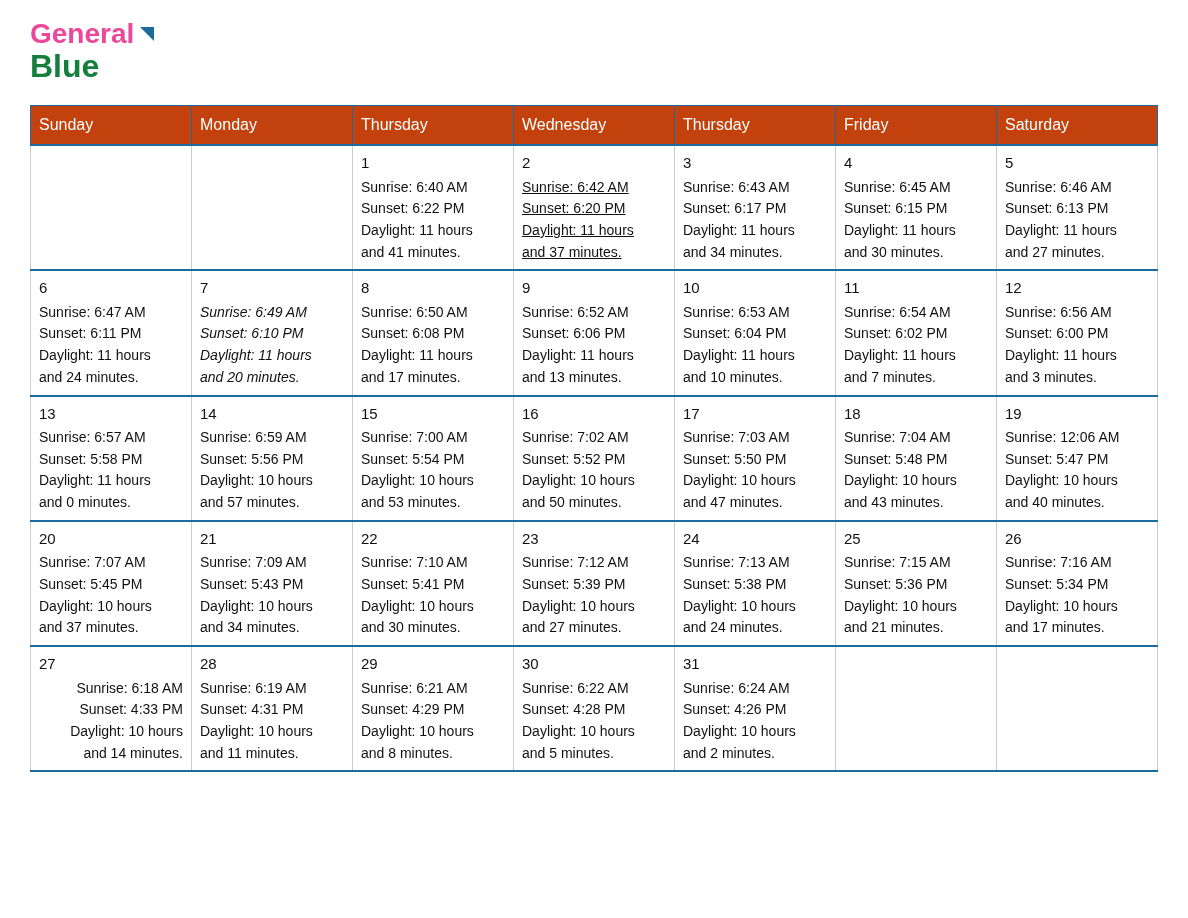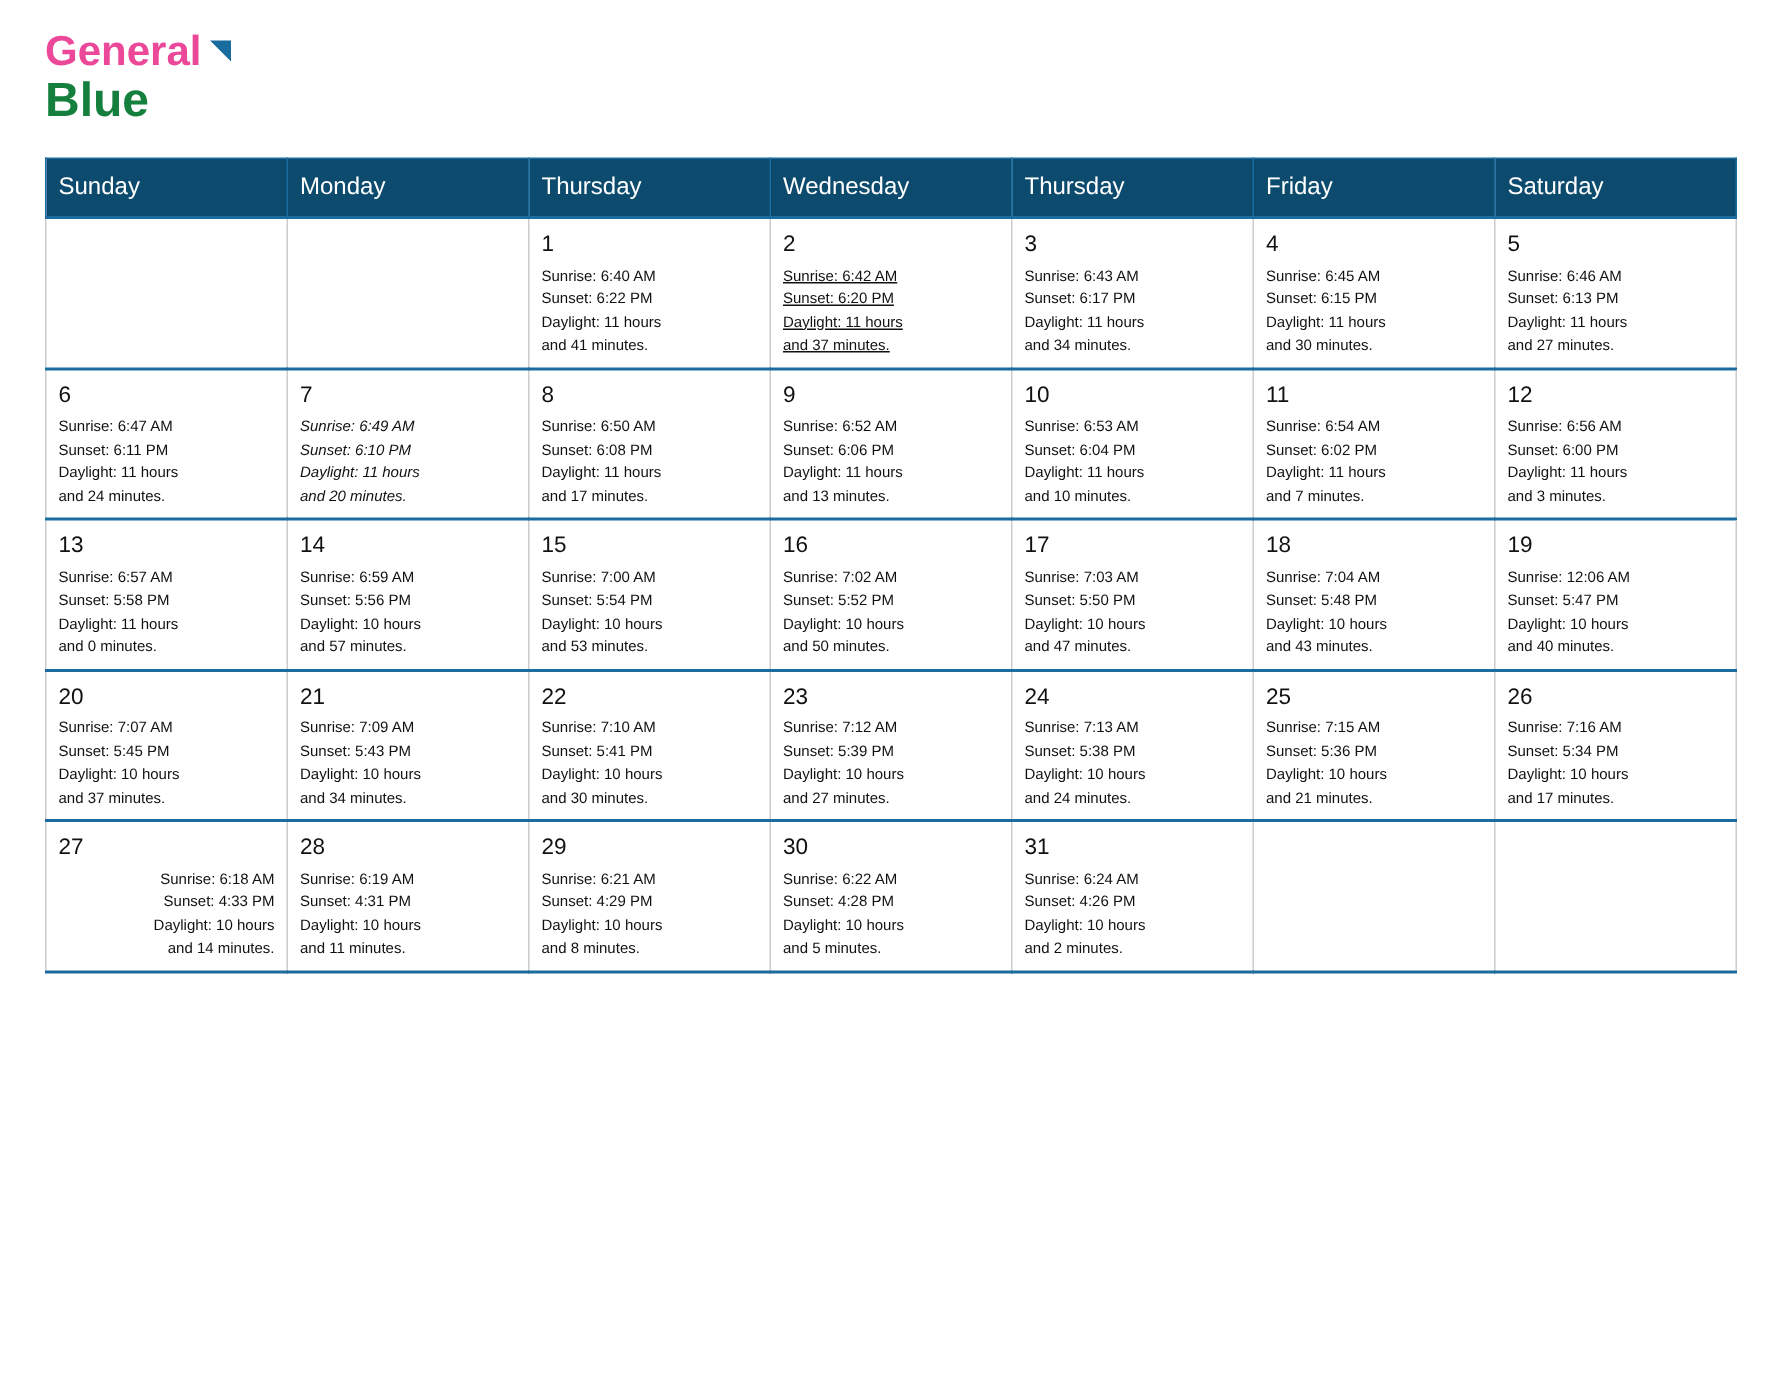--- a/index.html
+++ b/index.html
@@ -33,21 +33,21 @@
       font-size: 22px;
       color: #333;
       margin-top: 4px;
     }
     .calendar-table {
       width: 100%;
       border-collapse: collapse;
       border: 1px solid #aaa;
     }
     .calendar-table th {
-      background-color: #0c4a6e;
+      background-color: #c2410c;
       color: #fff;
       padding: 10px 8px;
       font-size: 16px;
       font-weight: normal;
       text-align: left;
       border: 1px solid #1a6b9e;
     }
     .calendar-table td {
       vertical-align: top;
       padding: 6px 8px;
@@ -62,21 +62,21 @@
       border-bottom: 2px solid #1a6b9e;
     }
     .day-number {
       font-size: 15px;
       font-weight: normal;
       color: #111;
       display: block;
       margin-bottom: 2px;
     }
     .day-info {
-      font-size: 10px;
+      font-size: 14px;
       color: #111;
       line-height: 1.55;
     }
     .empty-cell {
       background: #fff;
     }
   </style>
 </head>
 <body>
 

